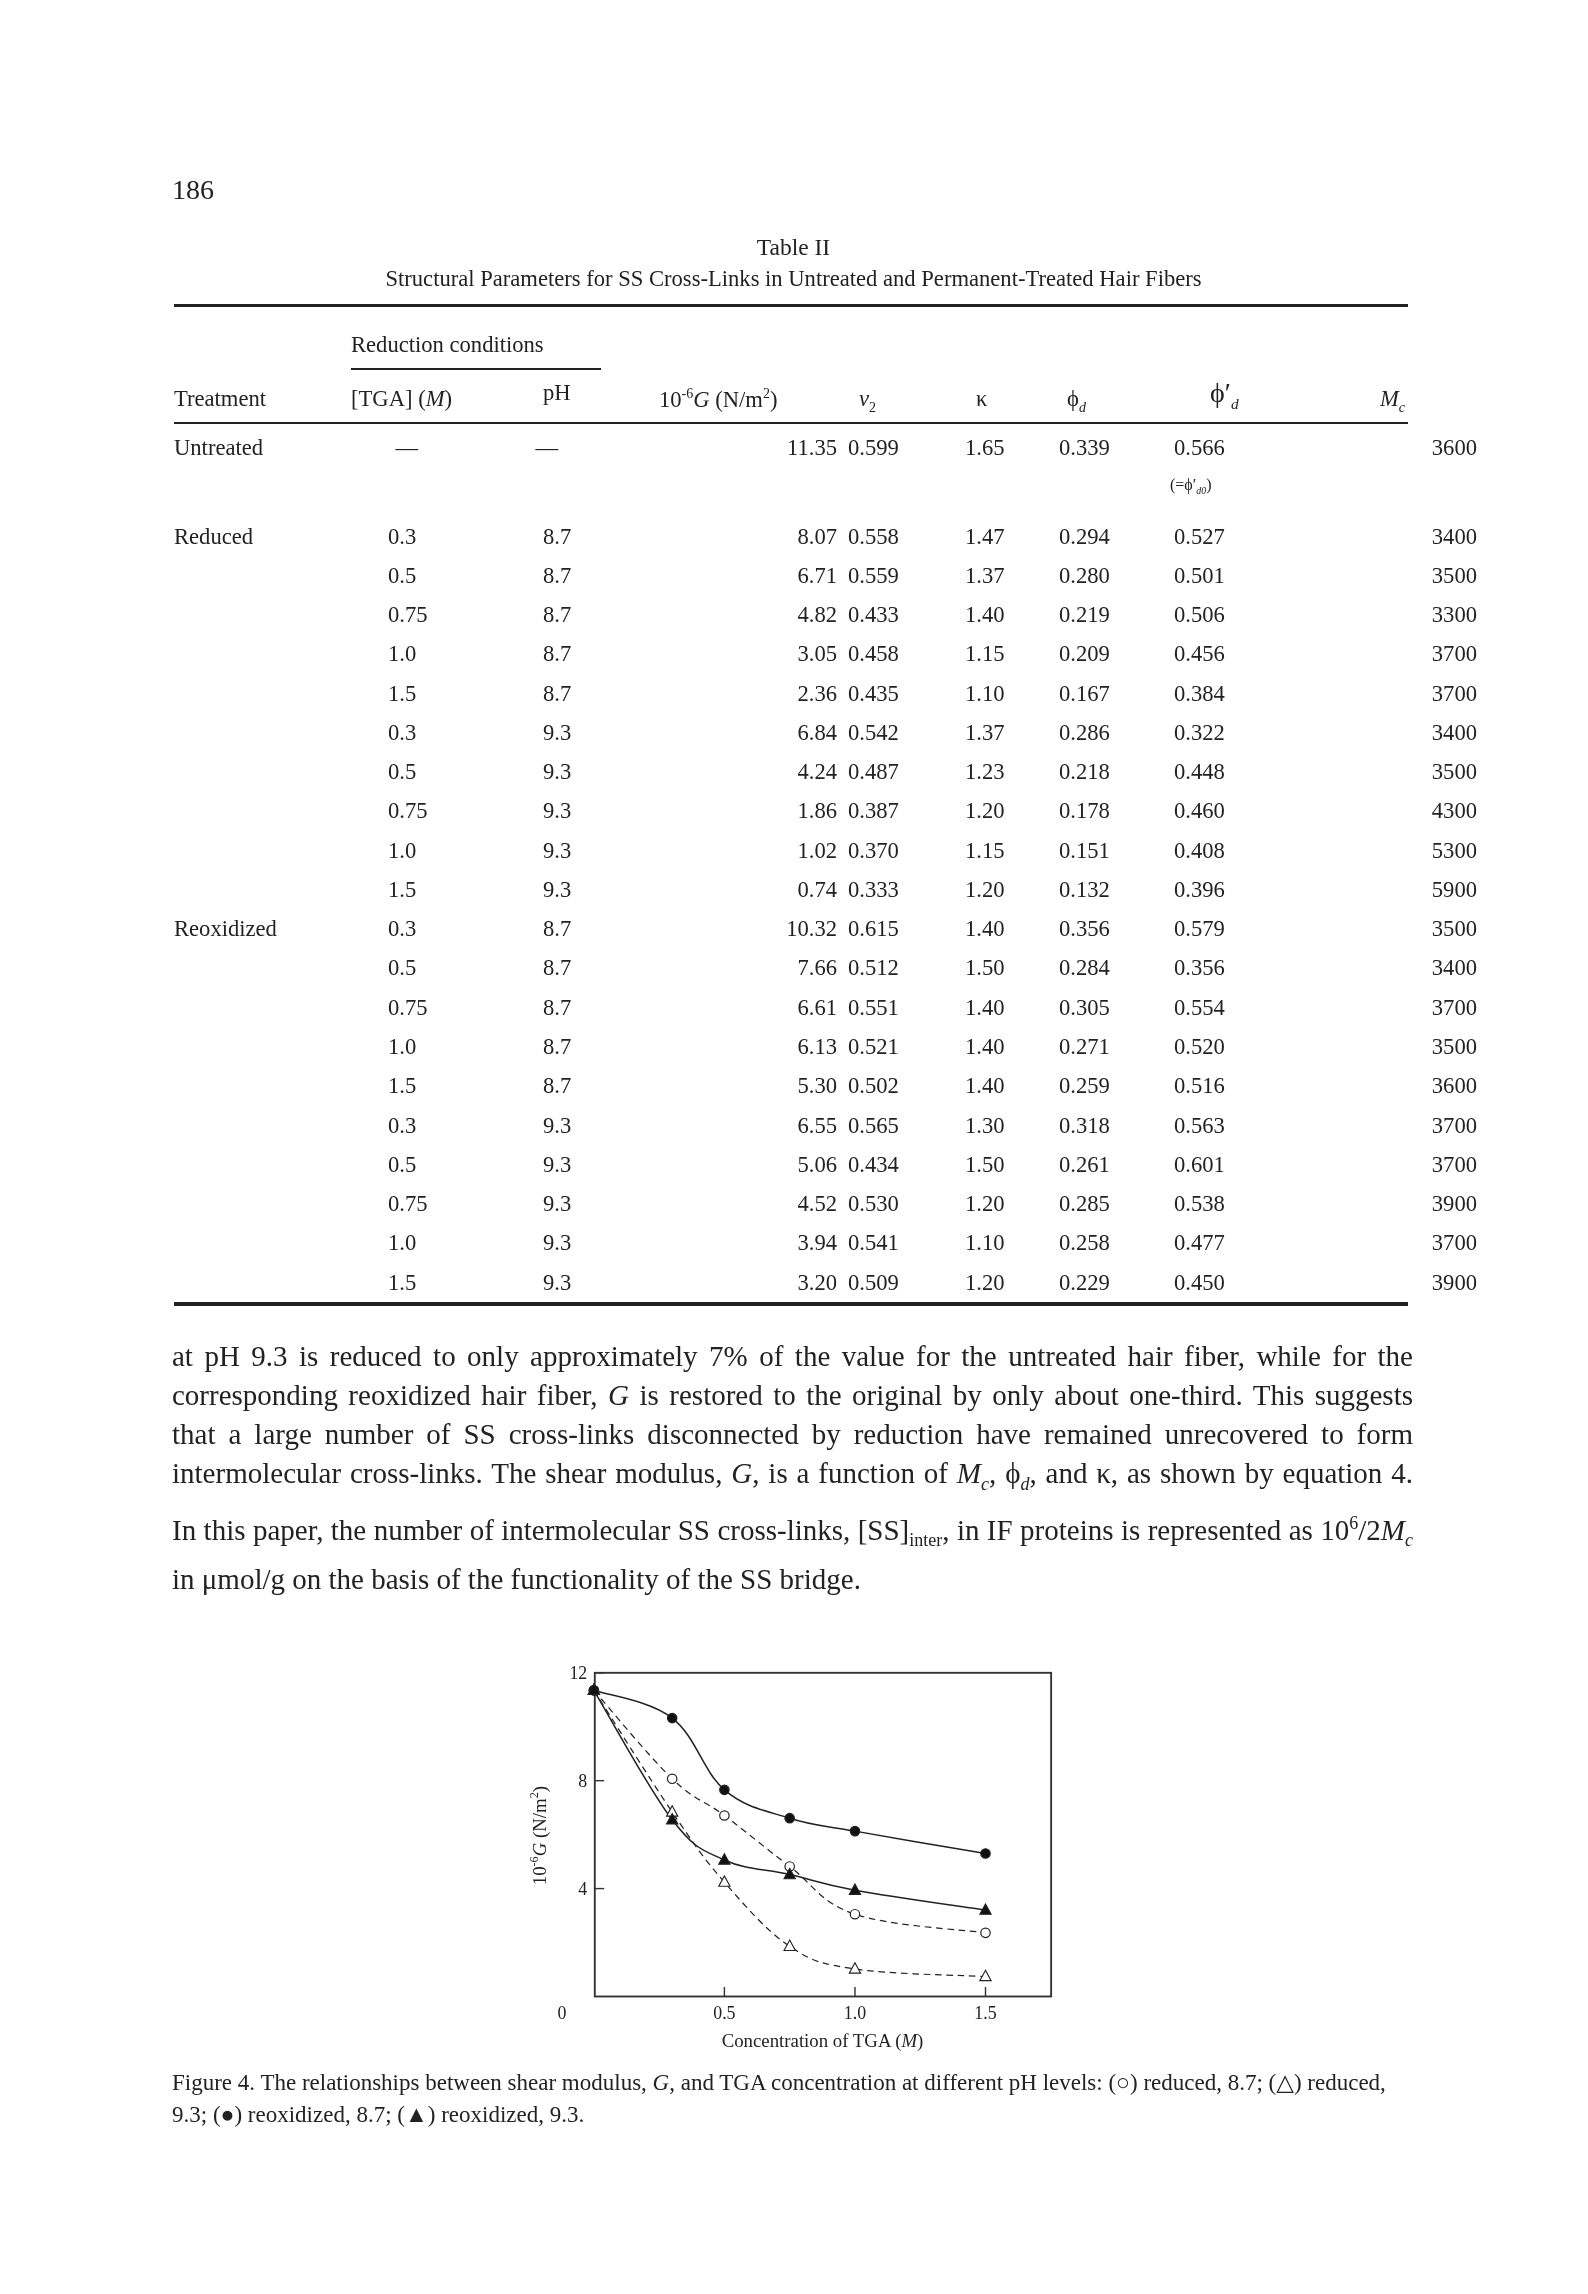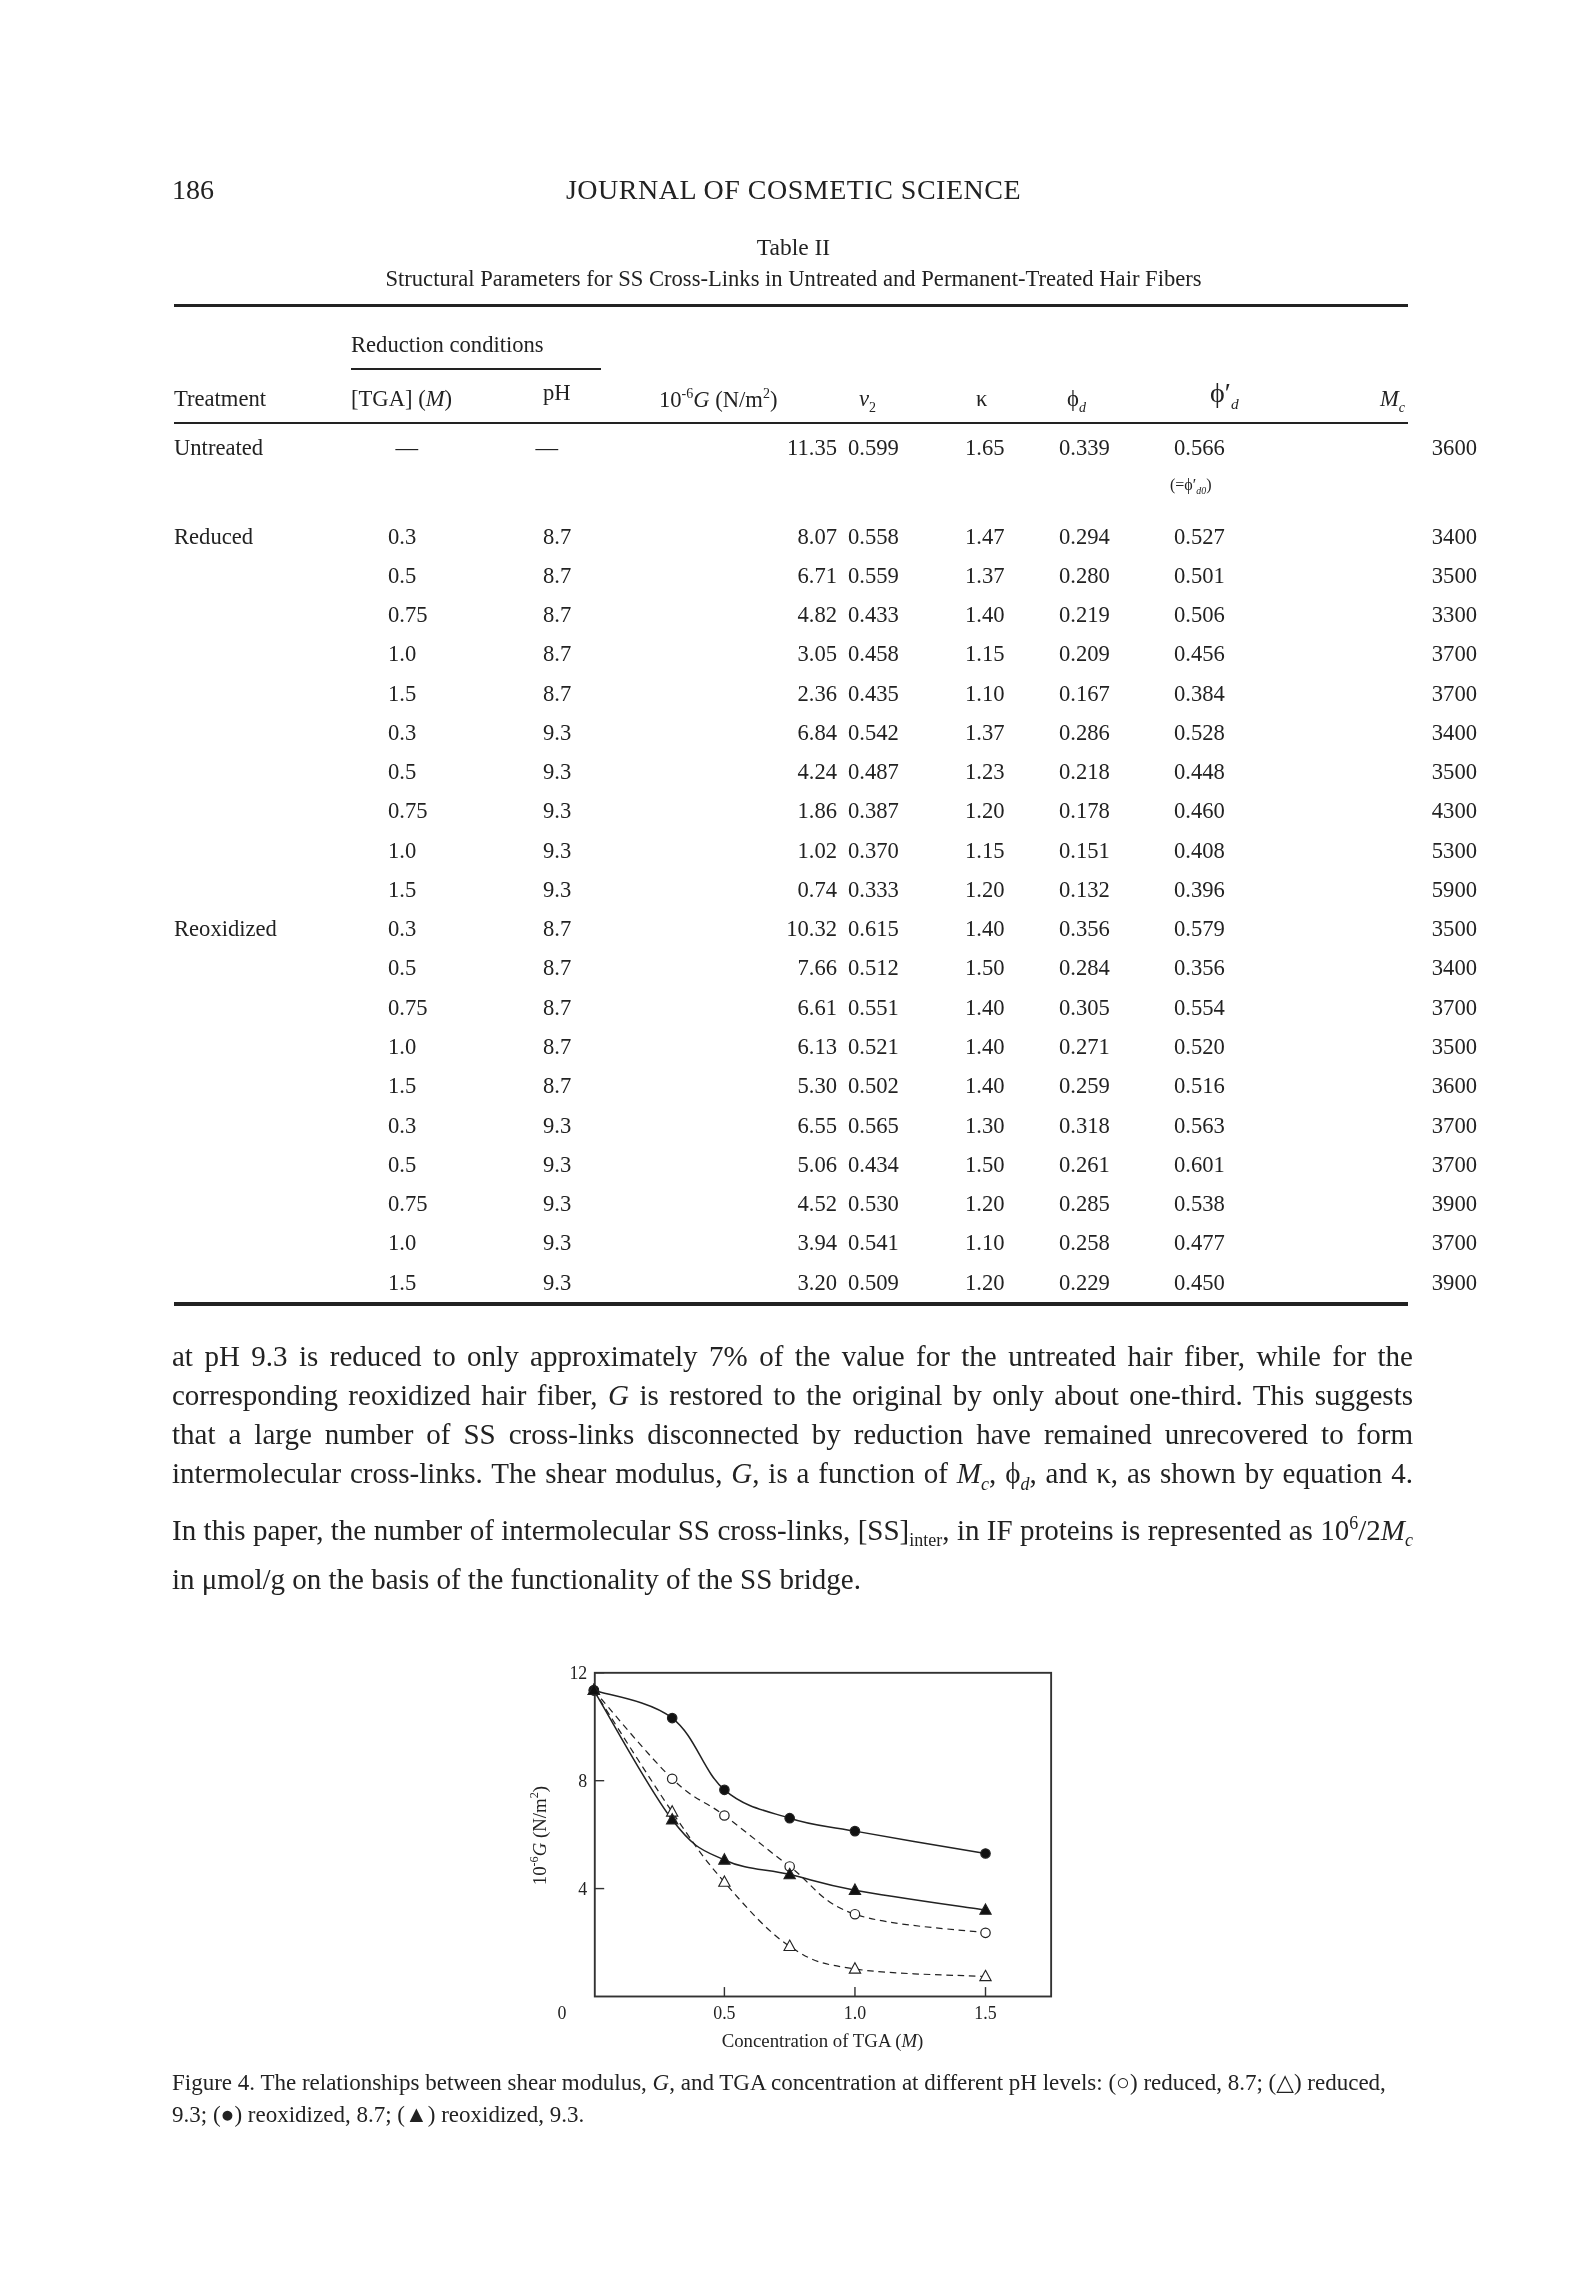--- a/index.html
+++ b/index.html
@@ -47,21 +47,20 @@
   .figure { left: 508px; top: 1638px; width: 565px; height: 414px; }
   .figcap { left: 172px; top: 2055px; width: 1241px; font-size: 23px; line-height: 32px; margin-top: 12px; }
   .figcap b { font-weight: normal; }
   svg text { font-family: "Liberation Serif", "DejaVu Serif", serif; fill: #222; }
 </style>
 </head>
 <body>
 
 <div class="abs running-head">
   <span class="pg">186</span>
-  <span class="jt">JOURNAL OF COSMETIC SCIENCE</span>
 </div>
 
 <div class="abs tcap t1">Table II</div>
 <div class="abs tcap t2">Structural Parameters for SS Cross-Links in Untreated and Permanent-Treated Hair Fibers</div>
 
 <div class="rule r1"></div>
 <div class="rule sub"></div>
 <div class="rule r2"></div>
 <div class="rule r3"></div>
 
@@ -146,21 +145,21 @@
       <span class="c mc">3700</span>
     </div>
     <div class="trow" style="top: 720px;">
       <span class="c treat"></span>
       <span class="c tga">0.3</span>
       <span class="c ph">9.3</span>
       <span class="c g">6.84</span>
       <span class="c v2">0.542</span>
       <span class="c k">1.37</span>
       <span class="c pd">0.286</span>
-      <span class="c pdp">0.528</span>
+      <span class="c pdp">0.322</span>
       <span class="c mc">3400</span>
     </div>
     <div class="trow" style="top: 759px;">
       <span class="c treat"></span>
       <span class="c tga">0.5</span>
       <span class="c ph">9.3</span>
       <span class="c g">4.24</span>
       <span class="c v2">0.487</span>
       <span class="c k">1.23</span>
       <span class="c pd">0.218</span>

